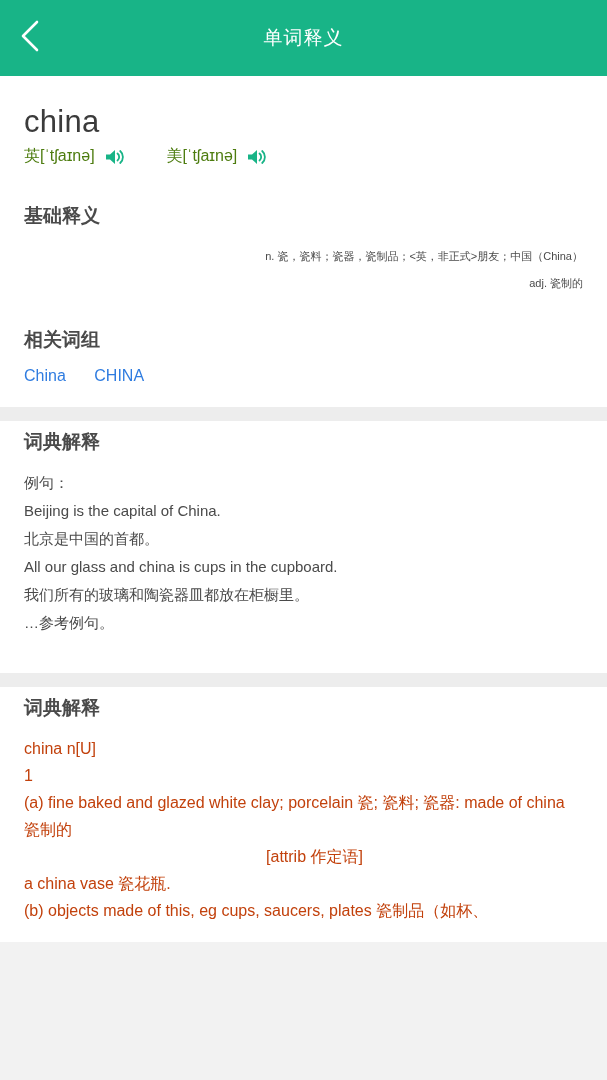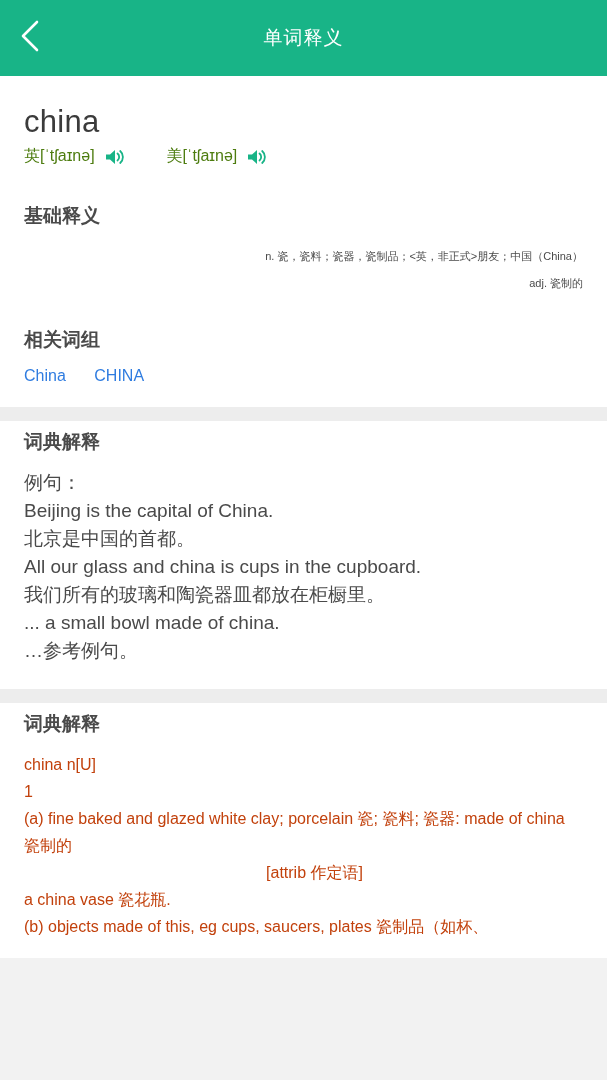--- a/index.html
+++ b/index.html
@@ -124,24 +124,24 @@
   }
   .phrase-link {
     color: #2f7ce0;
     font-size: 16px;
     margin-right: 24px;
     cursor: pointer;
     text-decoration: none;
   }
 
   .examples {
-    font-size: 19px;
+    font-size: 15px;
     line-height: 28px;
     color: #4a4a4a;
-    padding-bottom: 24px;
+    padding-bottom: 36px;
   }
   .examples div { white-space: pre-wrap; }
 
   .dict {
     font-size: 16px;
     line-height: 27px;
     color: #c2410c;
     padding-bottom: 18px;
   }
   .dict div { white-space: pre-wrap; }
@@ -209,21 +209,20 @@
     <div class="gap"></div>
 
     <div class="card">
       <div class="section-title section-pad-top">词典解释</div>
       <div class="examples">
         <div>例句：</div>
         <div>Beijing is the capital of China.</div>
         <div>北京是中国的首都。</div>
         <div>All our glass and china is cups in the cupboard.</div>
         <div>我们所有的玻璃和陶瓷器皿都放在柜橱里。</div>
-        <div>... a small bowl made of china.</div>
         <div>…参考例句。</div>
       </div>
     </div>
 
     <div class="gap"></div>
 
     <div class="card">
       <div class="section-title section-pad-top">词典解释</div>
       <div class="dict">
         <div>china n[U]</div>

